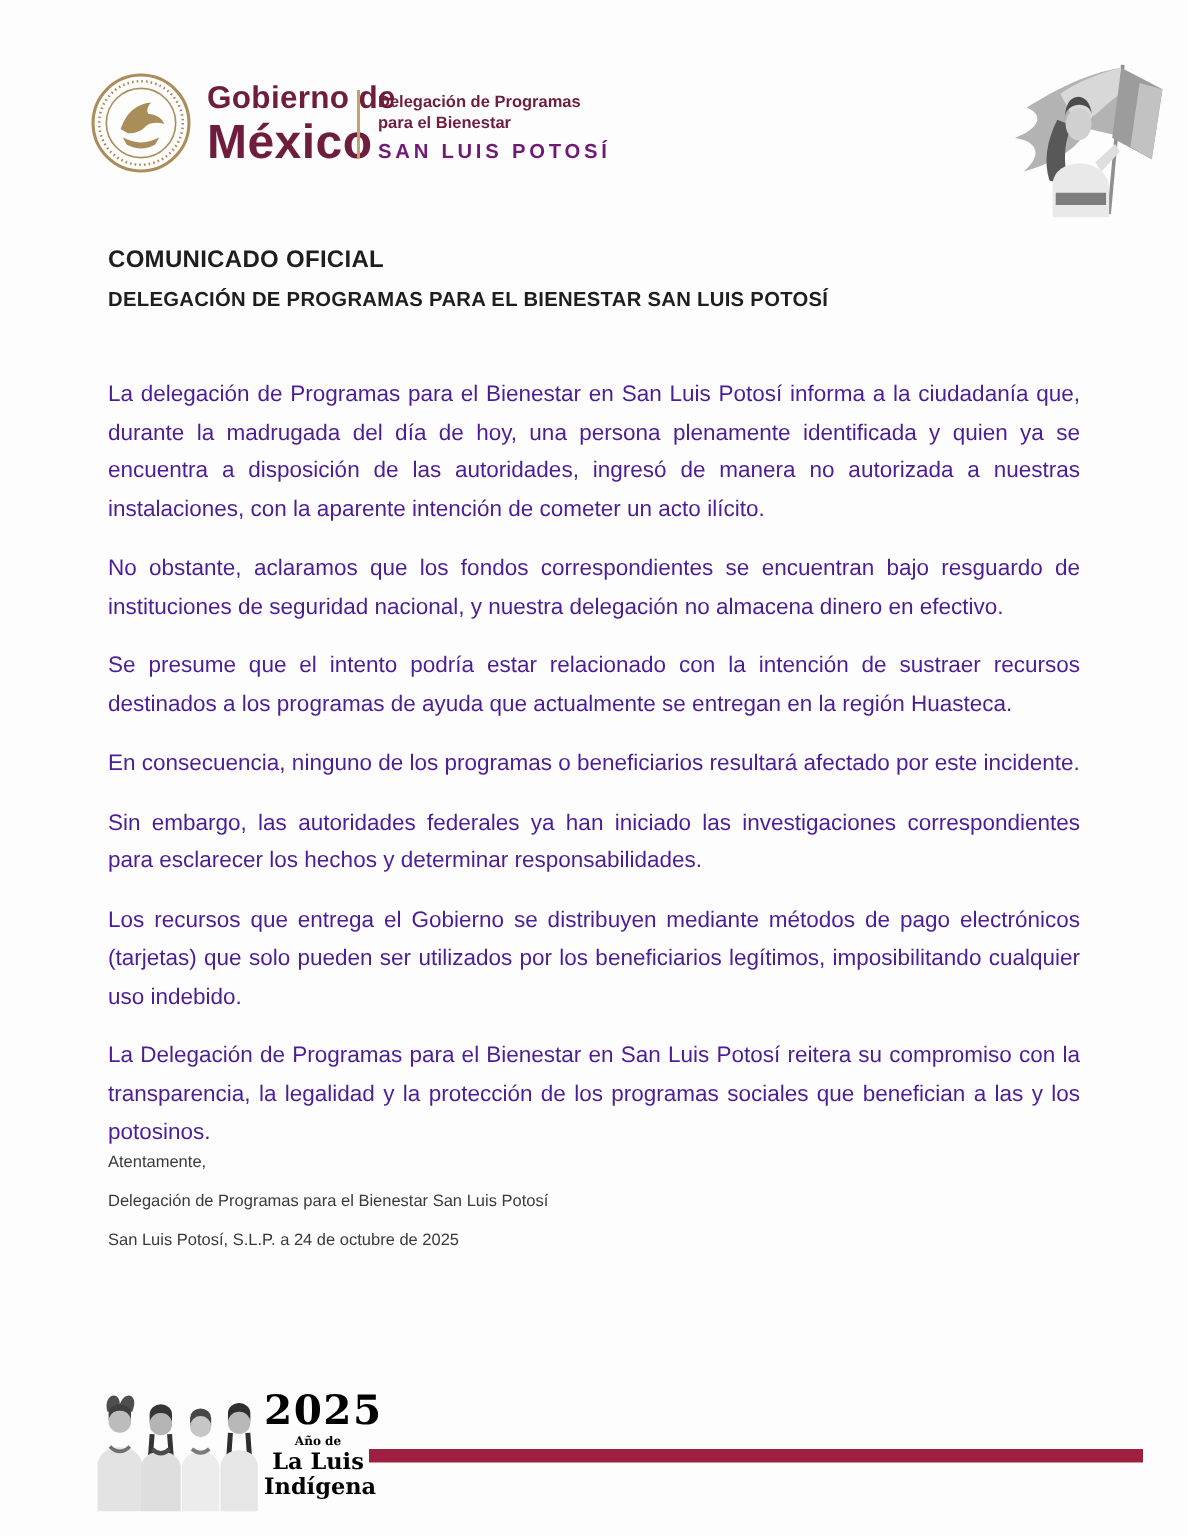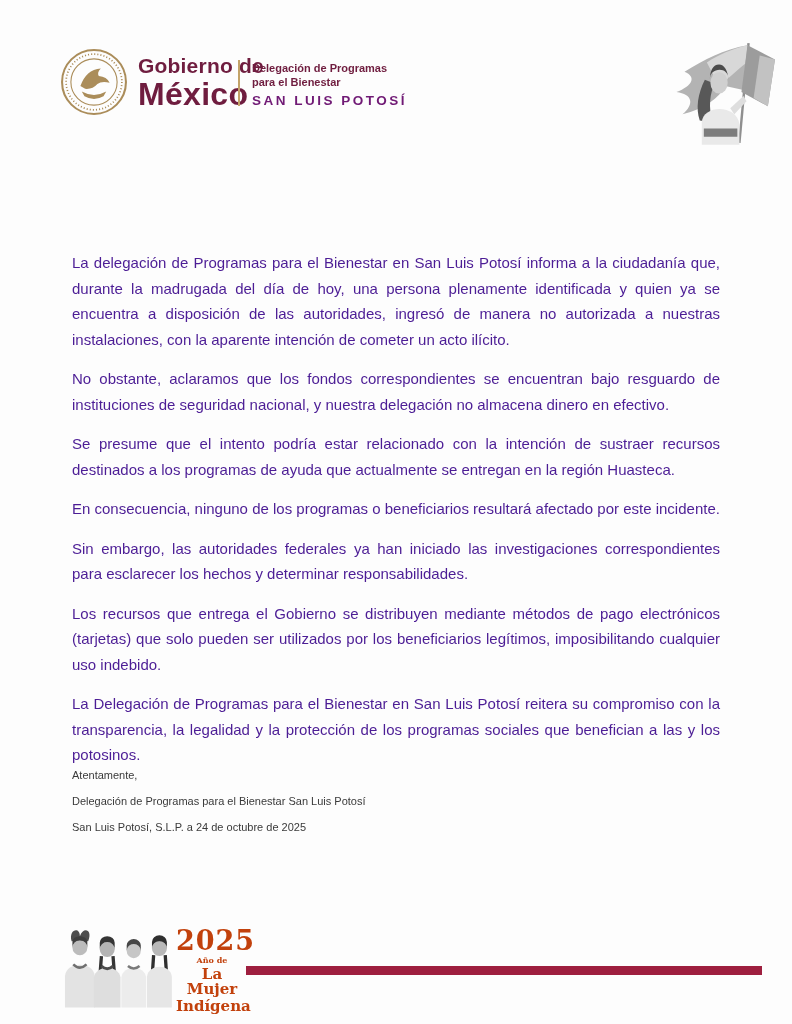--- a/index.html
+++ b/index.html
@@ -33,21 +33,21 @@
     margin:0 0 14px 0;
     font-size:15px;line-height:25.5px;
     text-align:justify;
   }
   
   .signature{position:absolute;left:72px;top:762px;width:648px;color:#3a3a3a;}
   .signature p{margin:0;font-size:11px;line-height:26px;}
   
   .footer{position:absolute;left:0;top:915px;width:792px;height:109px;}
   .women-img{position:absolute;left:60px;top:8px;width:116px;height:86px;}
-  .year-logo{position:absolute;left:176px;top:12px;width:72px;text-align:center;color:#c2410c;
+  .year-logo{position:absolute;left:176px;top:12px;width:72px;text-align:center;color:#000000;
              font-family:"DejaVu Serif", serif;line-height:1;}
   .year-big{font-size:27px;font-weight:bold;letter-spacing:1px;}
   .year-small{font-size:8px;font-weight:bold;margin-top:2px;}
   .year-l1{font-size:15px;font-weight:bold;margin-top:3px;}
   .year-l2{font-size:15px;font-weight:bold;margin-top:2px;}
   .footer-bar{position:absolute;left:246px;top:51px;width:516px;height:9px;background:#9e1f3f;}
 </style>
 </head>
 <body>
 
@@ -86,20 +86,24 @@
       <path d="M106 16 L121 20 L114 66 L100 58 Z" fill="#c2c2c2"></path>
       <path d="M52 40 C45 54 43 68 47 80 L60 82 C55 68 57 52 62 44 Z" fill="#585858"></path>
       <ellipse cx="66" cy="43" rx="8.5" ry="10.5" fill="#d0d0d0"></ellipse>
       <path d="M57 40 C56 28 76 26 75 40 C75 31 71 25 66 25 C60 25 57 31 57 40 Z" fill="#4c4c4c"></path>
       <path d="M49 82 C50 64 84 64 86 84 L86 104 L49 104 Z" fill="#e9e9e9"></path>
       <path d="M51 88 L84 88 L84 96 L51 96 Z" fill="#7d7d7d"></path>
       <path d="M77 68 L90 56 L93 61 L81 74 Z" fill="#dedede"></path>
     </svg>
   </header>
 
+  <section class="title-block">
+    <h1 class="title-main">COMUNICADO OFICIAL</h1>
+    <h2 class="title-sub">DELEGACIÓN DE PROGRAMAS PARA EL BIENESTAR SAN LUIS POTOSÍ</h2>
+  </section>
 
   <section class="body-text">
     <p>La delegación de Programas para el Bienestar en San Luis Potosí informa a la ciudadanía que, durante la madrugada del día de hoy, una persona plenamente identificada y quien ya se encuentra a disposición de las autoridades, ingresó de manera no autorizada a nuestras instalaciones, con la aparente intención de cometer un acto ilícito.</p>
     <p>No obstante, aclaramos que los fondos correspondientes se encuentran bajo resguardo de instituciones de seguridad nacional, y nuestra delegación no almacena dinero en efectivo.</p>
     <p>Se presume que el intento podría estar relacionado con la intención de sustraer recursos destinados a los programas de ayuda que actualmente se entregan en la región Huasteca.</p>
     <p>En consecuencia, ninguno de los programas o beneficiarios resultará afectado por este incidente.</p>
     <p>Sin embargo, las autoridades federales ya han iniciado las investigaciones correspondientes para esclarecer los hechos y determinar responsabilidades.</p>
     <p>Los recursos que entrega el Gobierno se distribuyen mediante métodos de pago electrónicos (tarjetas) que solo pueden ser utilizados por los beneficiarios legítimos, imposibilitando cualquier uso indebido.</p>
     <p>La Delegación de Programas para el Bienestar en San Luis Potosí reitera su compromiso con la transparencia, la legalidad y la protección de los programas sociales que benefician a las y los potosinos.</p>
   </section>
@@ -132,20 +136,20 @@
 
       <circle cx="120" cy="29" r="9" fill="#b8b8b8"></circle>
       <path d="M111 29 a9 9 0 0 1 18 0 l0 -8 a9 8 0 0 0 -18 0 Z" fill="#2f2f2f"></path>
       <path d="M113 37 L111 66 M127 37 L129 66" stroke="#2f2f2f" stroke-width="4" fill="none"></path>
       <path d="M105 63 C107 47 133 47 135 63 L135 100 L105 100 Z" fill="#e6e6e6"></path>
     </svg>
 
     <div class="year-logo">
       <div class="year-big">2025</div>
       <div class="year-small">Año de</div>
-      <div class="year-l1">La Mujer</div>
+      <div class="year-l1">La Luis</div>
       <div class="year-l2">Indígena</div>
     </div>
 
     <div class="footer-bar"></div>
   </footer>
 
 </div>
 
 </body></html>

